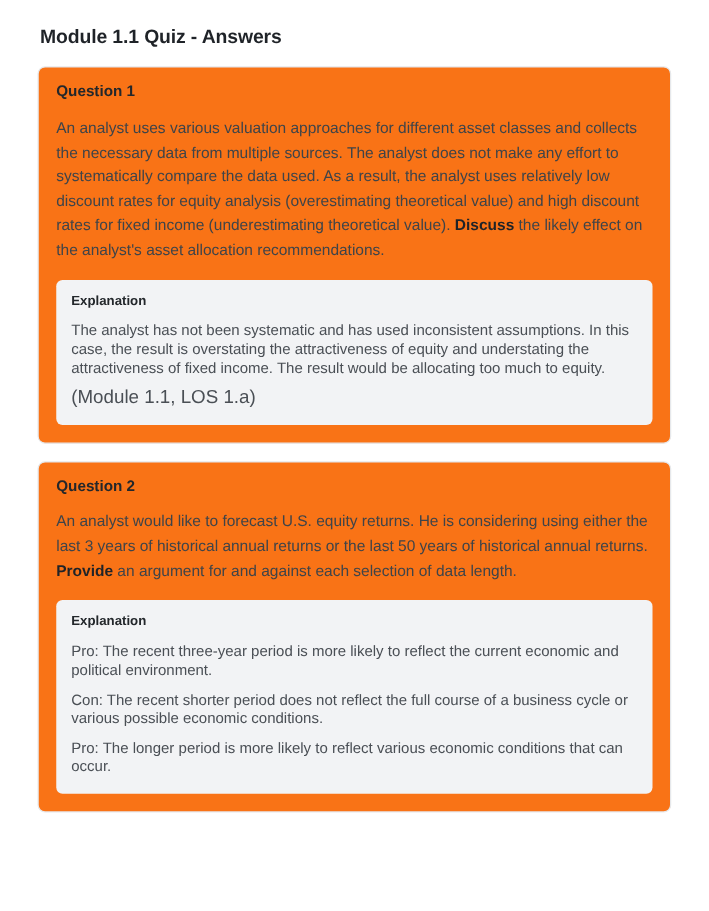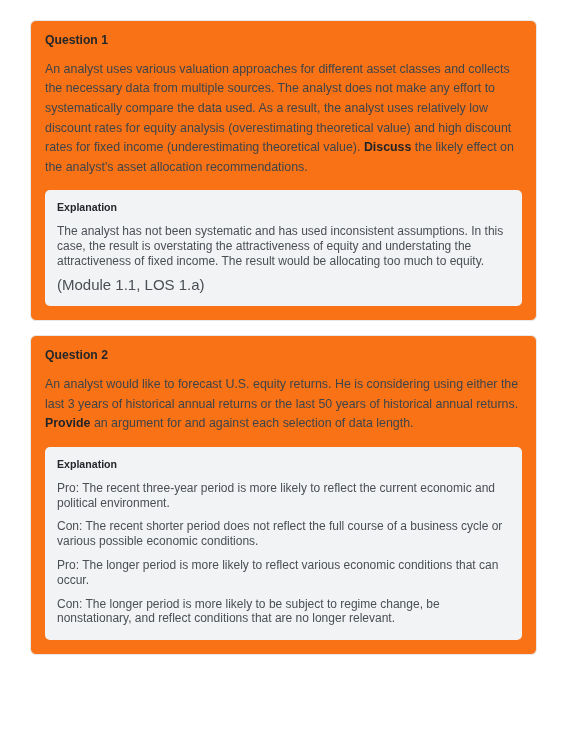--- a/index.html
+++ b/index.html
@@ -81,36 +81,36 @@
     color: #4a4f55;
     line-height: 14.8px;
     margin: 0;
   }
 </style>
 </head>
 <body>
 
 <div class="page">
 
+  <h1 class="page-title">Module 1.1 Quiz - Answers</h1>
 
   <div class="question-card">
     <div class="question-heading">Question 1</div>
     <p class="question-text"><span>An analyst uses various valuation approaches for different asset classes and collects the necessary data from multiple sources. The analyst does not make any effort to systematically compare the data used. As a result, the analyst uses relatively low discount rates for equity analysis (overestimating theoretical value) and high discount rates for fixed income (underestimating theoretical value). </span><b>Discuss</b><span> the likely effect on the analyst's asset allocation recommendations.</span></p>
     <div class="explanation-box">
       <div class="explanation-label">Explanation</div>
       <p class="explanation-para">The analyst has not been systematic and has used inconsistent assumptions. In this case, the result is overstating the attractiveness of equity and understating the attractiveness of fixed income. The result would be allocating too much to equity.</p>
       <p class="explanation-ref">(Module 1.1, LOS 1.a)</p>
     </div>
   </div>
 
   <div class="question-card">
     <div class="question-heading">Question 2</div>
     <p class="question-text"><span>An analyst would like to forecast U.S. equity returns. He is considering using either the last 3 years of historical annual returns or the last 50 years of historical annual returns. </span><b>Provide</b><span> an argument for and against each selection of data length.</span></p>
     <div class="explanation-box">
       <div class="explanation-label">Explanation</div>
       <p class="explanation-para">Pro: The recent three-year period is more likely to reflect the current economic and political environment.</p>
       <p class="explanation-para">Con: The recent shorter period does not reflect the full course of a business cycle or various possible economic conditions.</p>
       <p class="explanation-para">Pro: The longer period is more likely to reflect various economic conditions that can occur.</p>
-      <p class="explanation-para">Con: The longer period is more likely to be subject to regime change, be nonstationary, and reflect conditions that are no longer relevant.</p>
     </div>
   </div>
 
 </div>
 
 </body></html>

